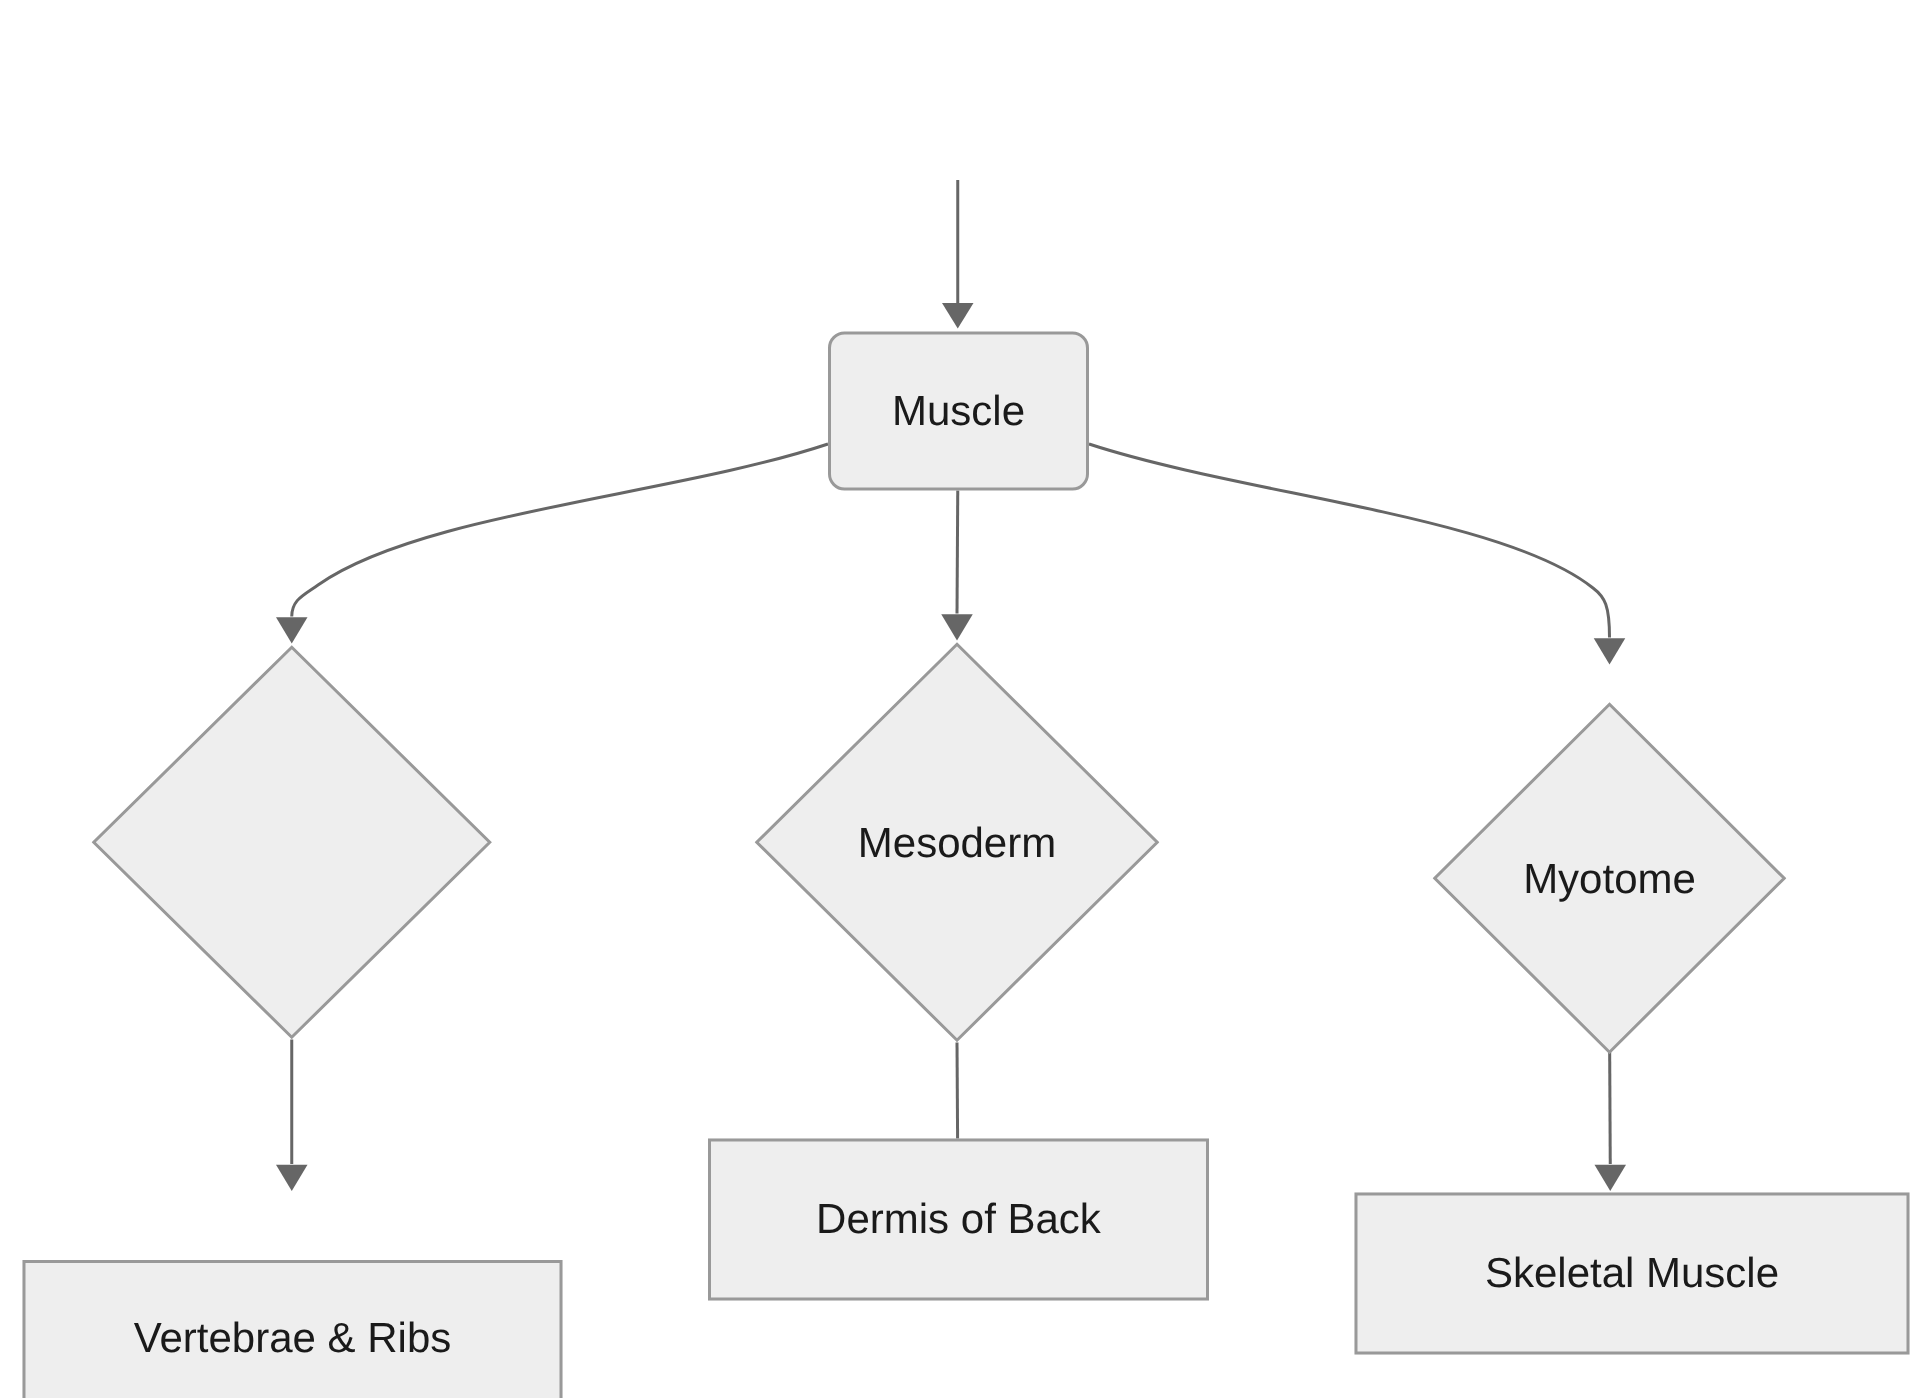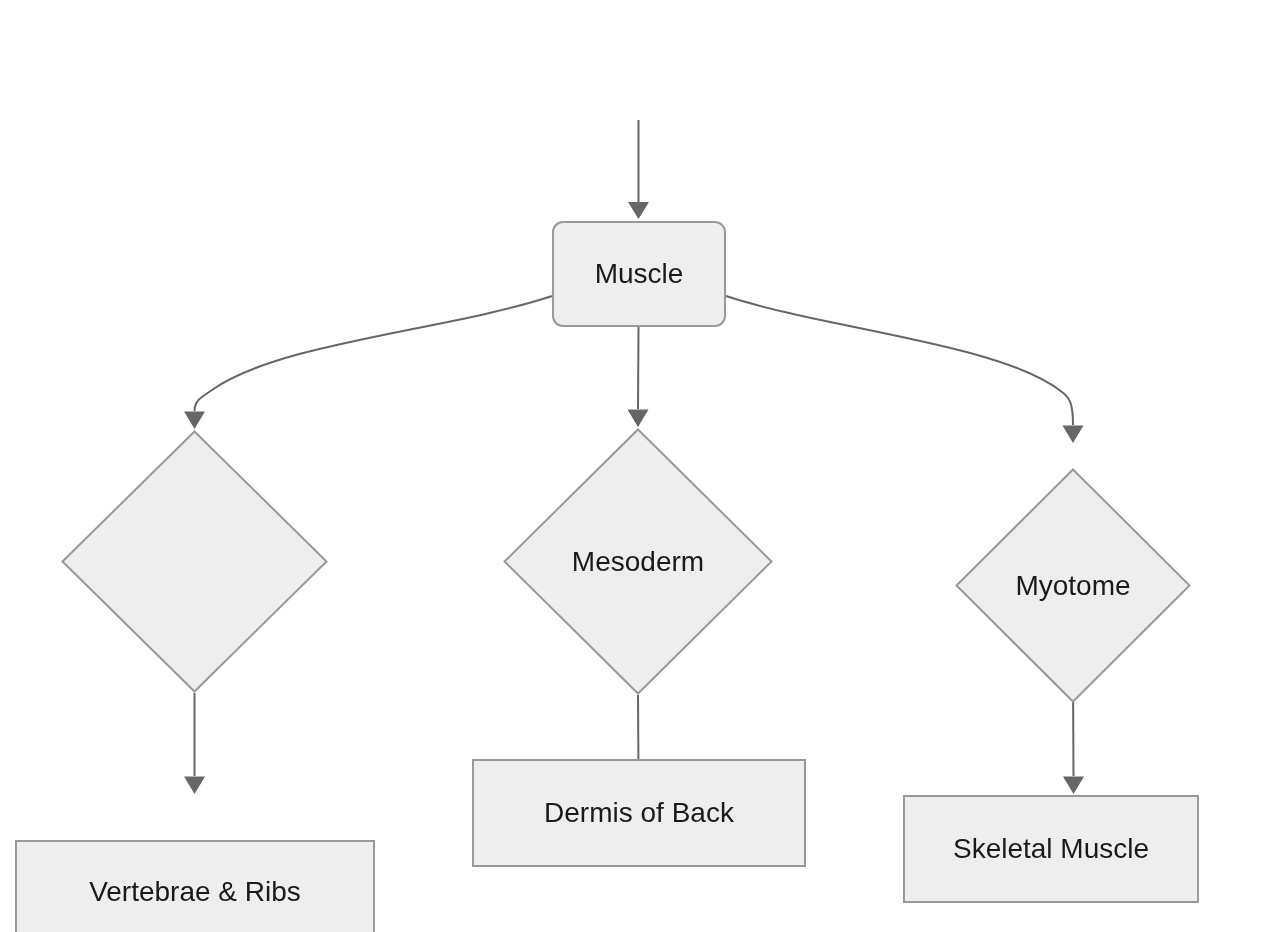--- a/index.html
+++ b/index.html
@@ -129,17 +129,17 @@
   </div>
 
   <div class="node rect" style="left:15px; top:840px; width:360px; height:104px;">
     <span class="label">Vertebrae &amp; Ribs</span>
   </div>
 
   <div class="node rect" style="left:472px; top:759px; width:334px; height:108px;">
     <span class="label">Dermis of Back</span>
   </div>
 
-  <div class="node rect" style="left:903px; top:795px; width:296px; height:108px;">
+  <div class="node rect" style="left:903px; top:795px; width:370px; height:108px;">
     <span class="label">Skeletal Muscle</span>
   </div>
 
 </div>
 
 </body></html>

